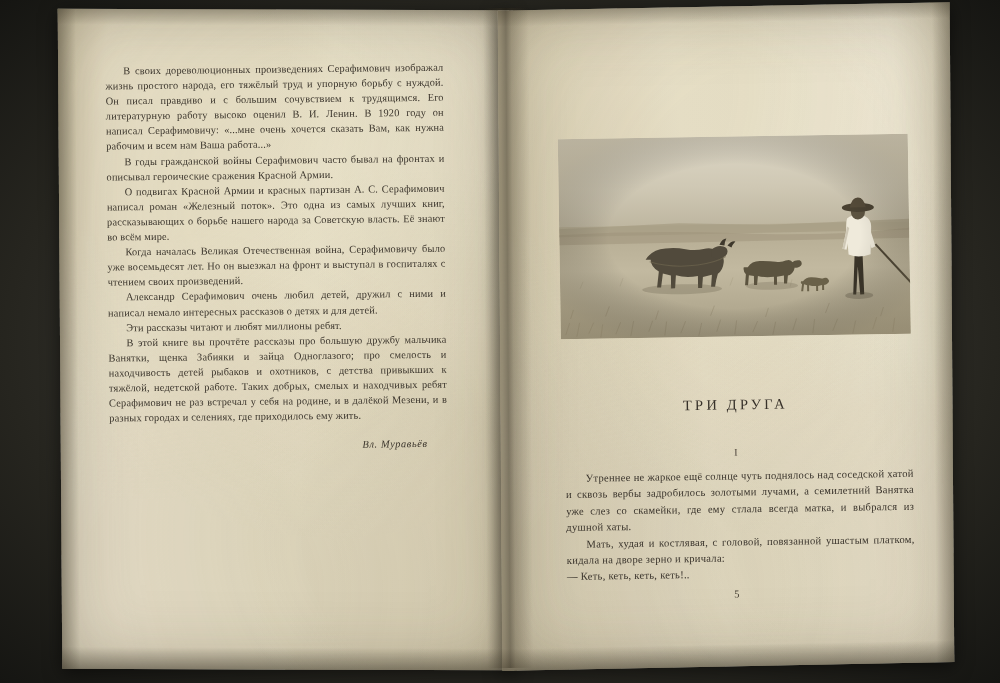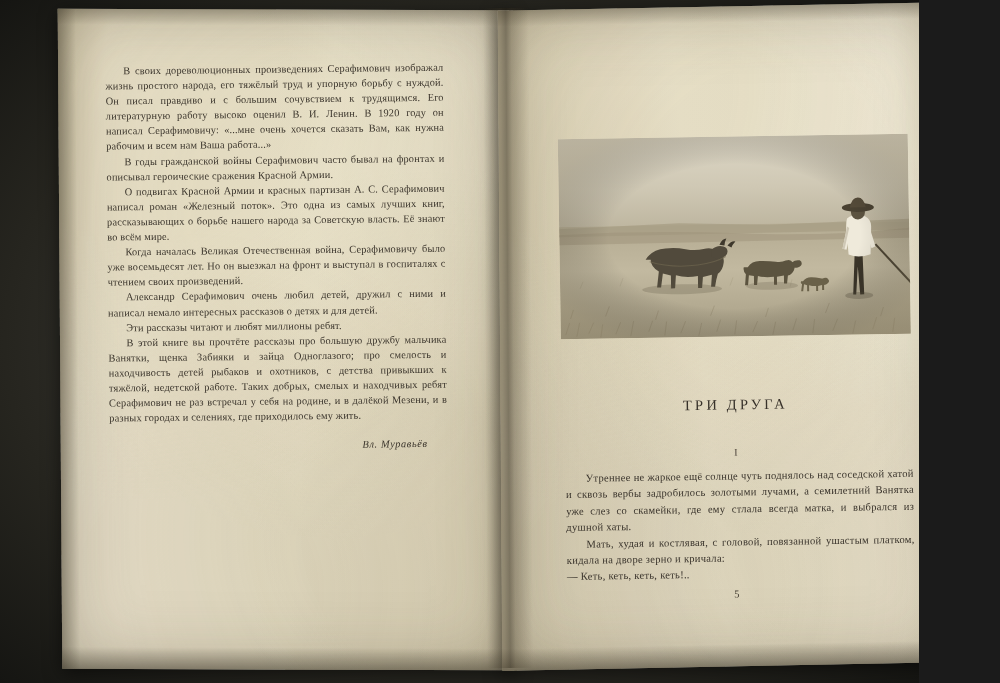--- a/index.html
+++ b/index.html
@@ -2,21 +2,21 @@
 <html><head>
 <meta charset="utf-8">
 <style>
   html, body {
     margin: 0;
     padding: 0;
     background: #1b1b1b;
   }
   #page {
     position: relative;
-    width: 919px;
+    width: 1000px;
     height: 683px;
     overflow: hidden;
     background: #3a3a38;
     font-family: "Liberation Serif", serif;
     text-decoration: underline;
   }
 
   
   .backdrop {
     position: absolute;

